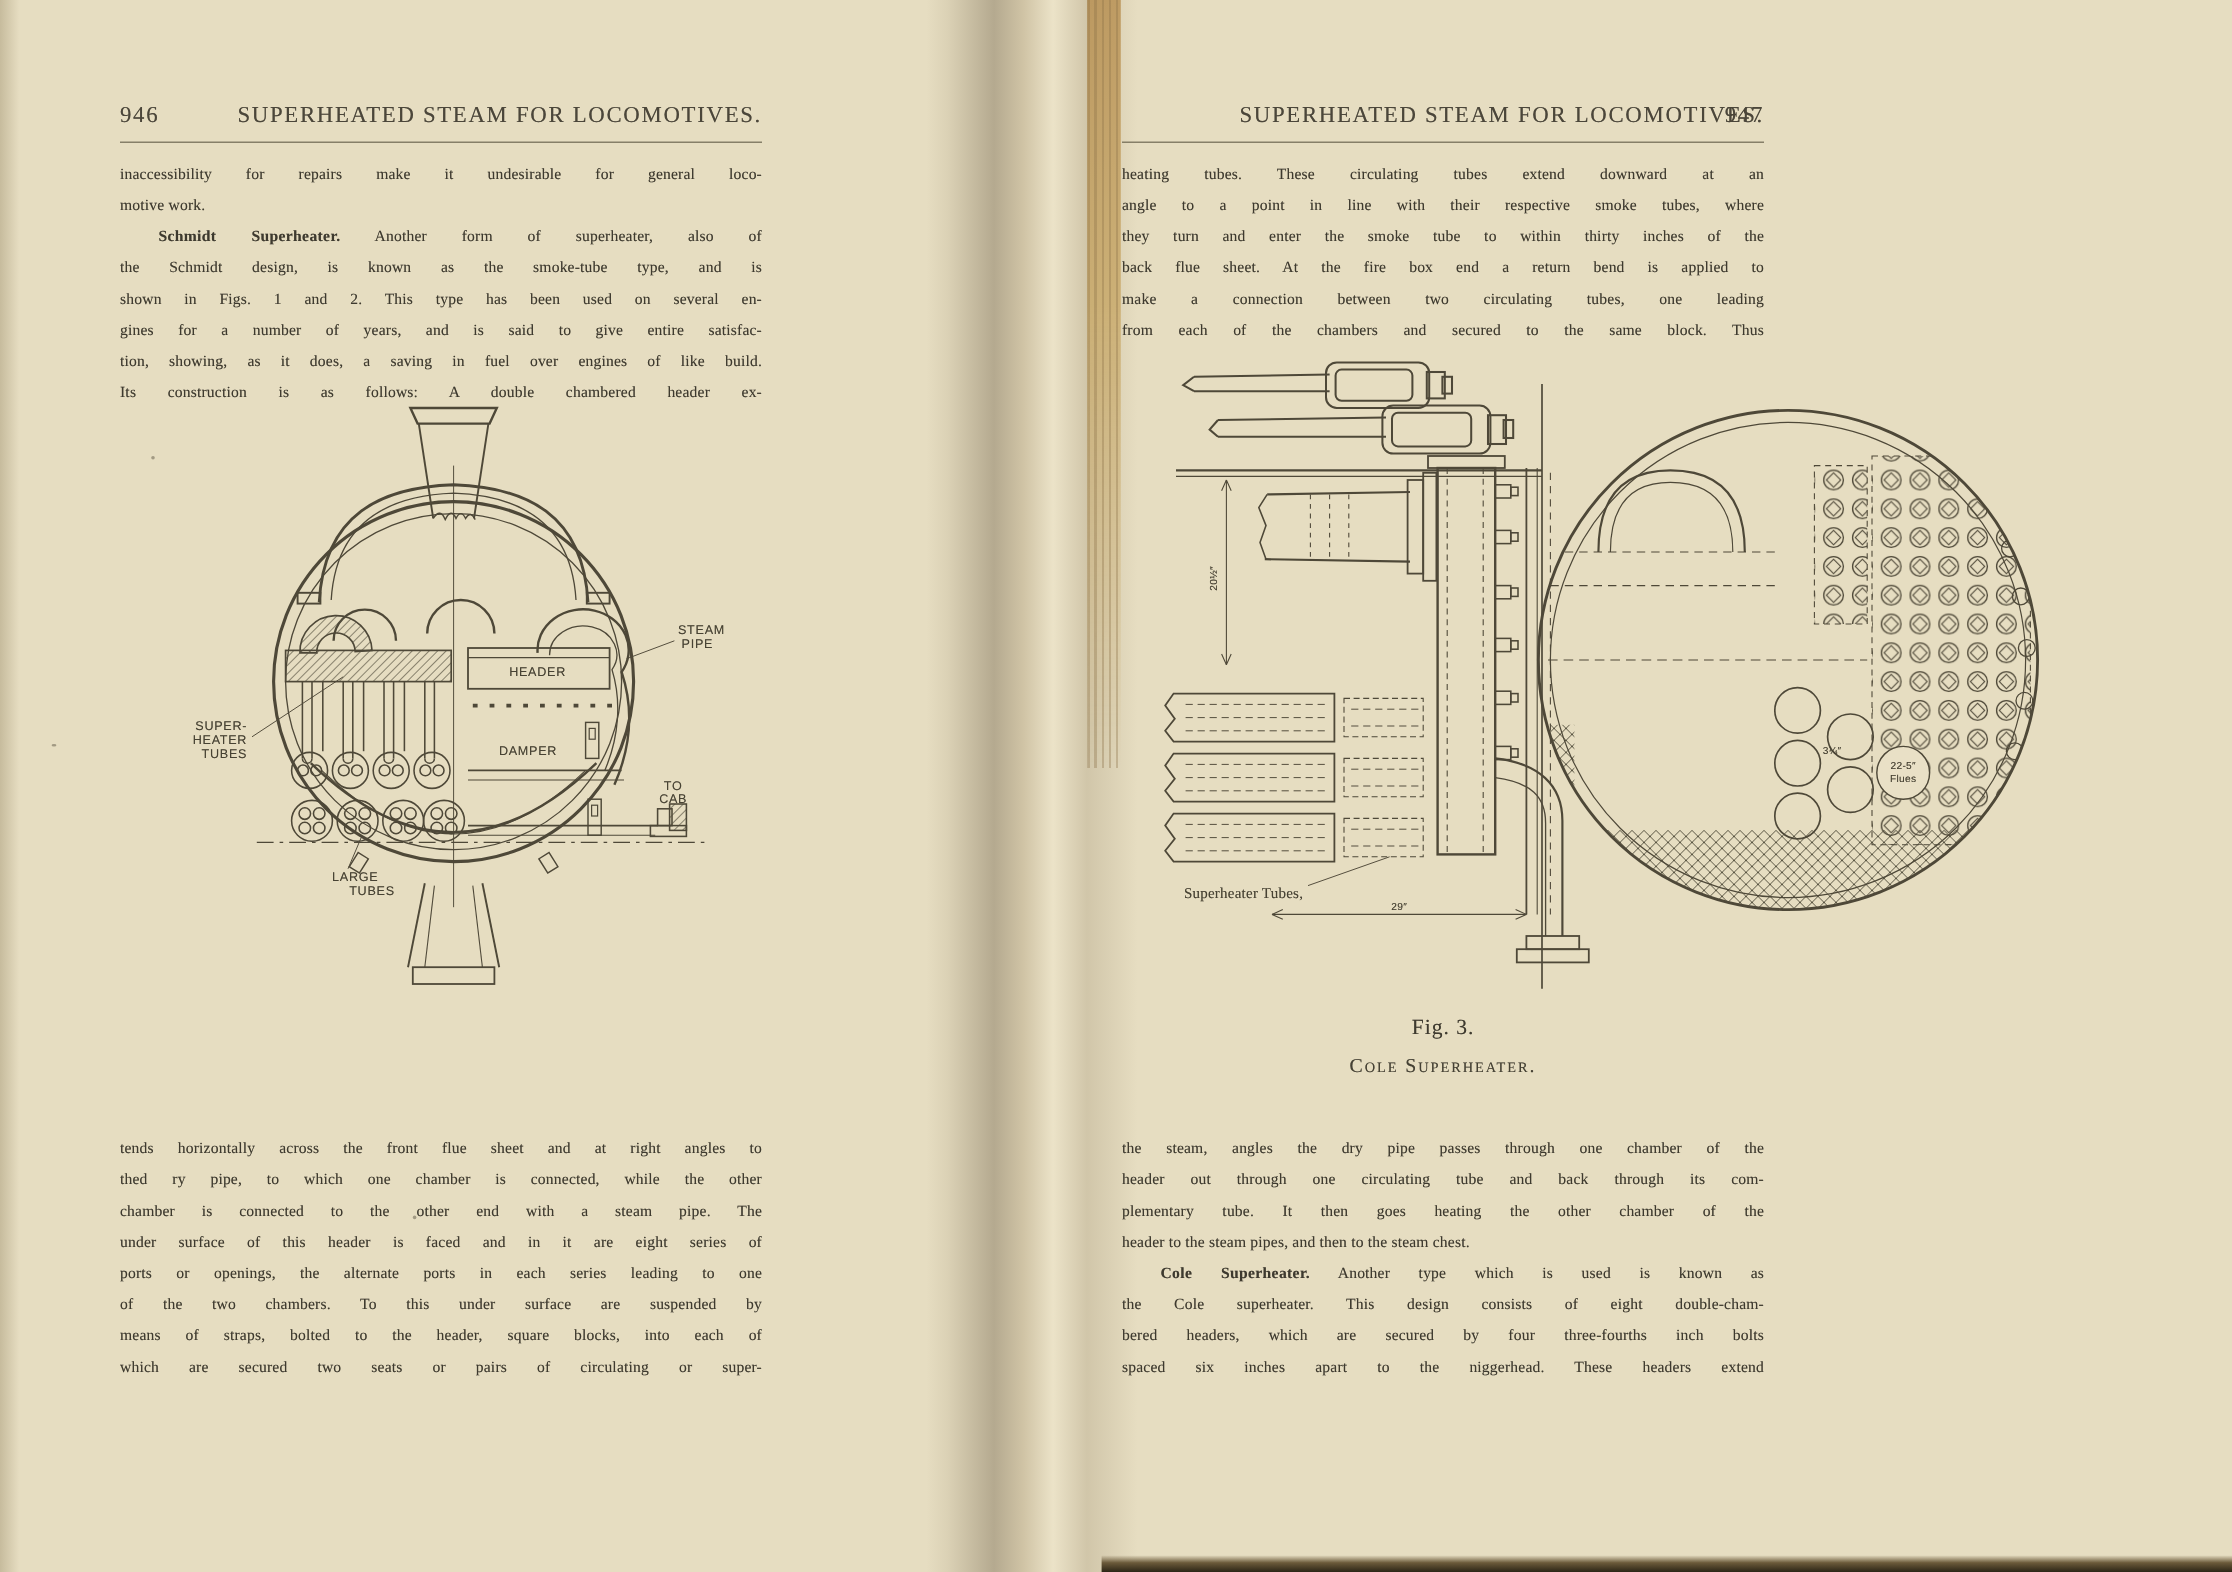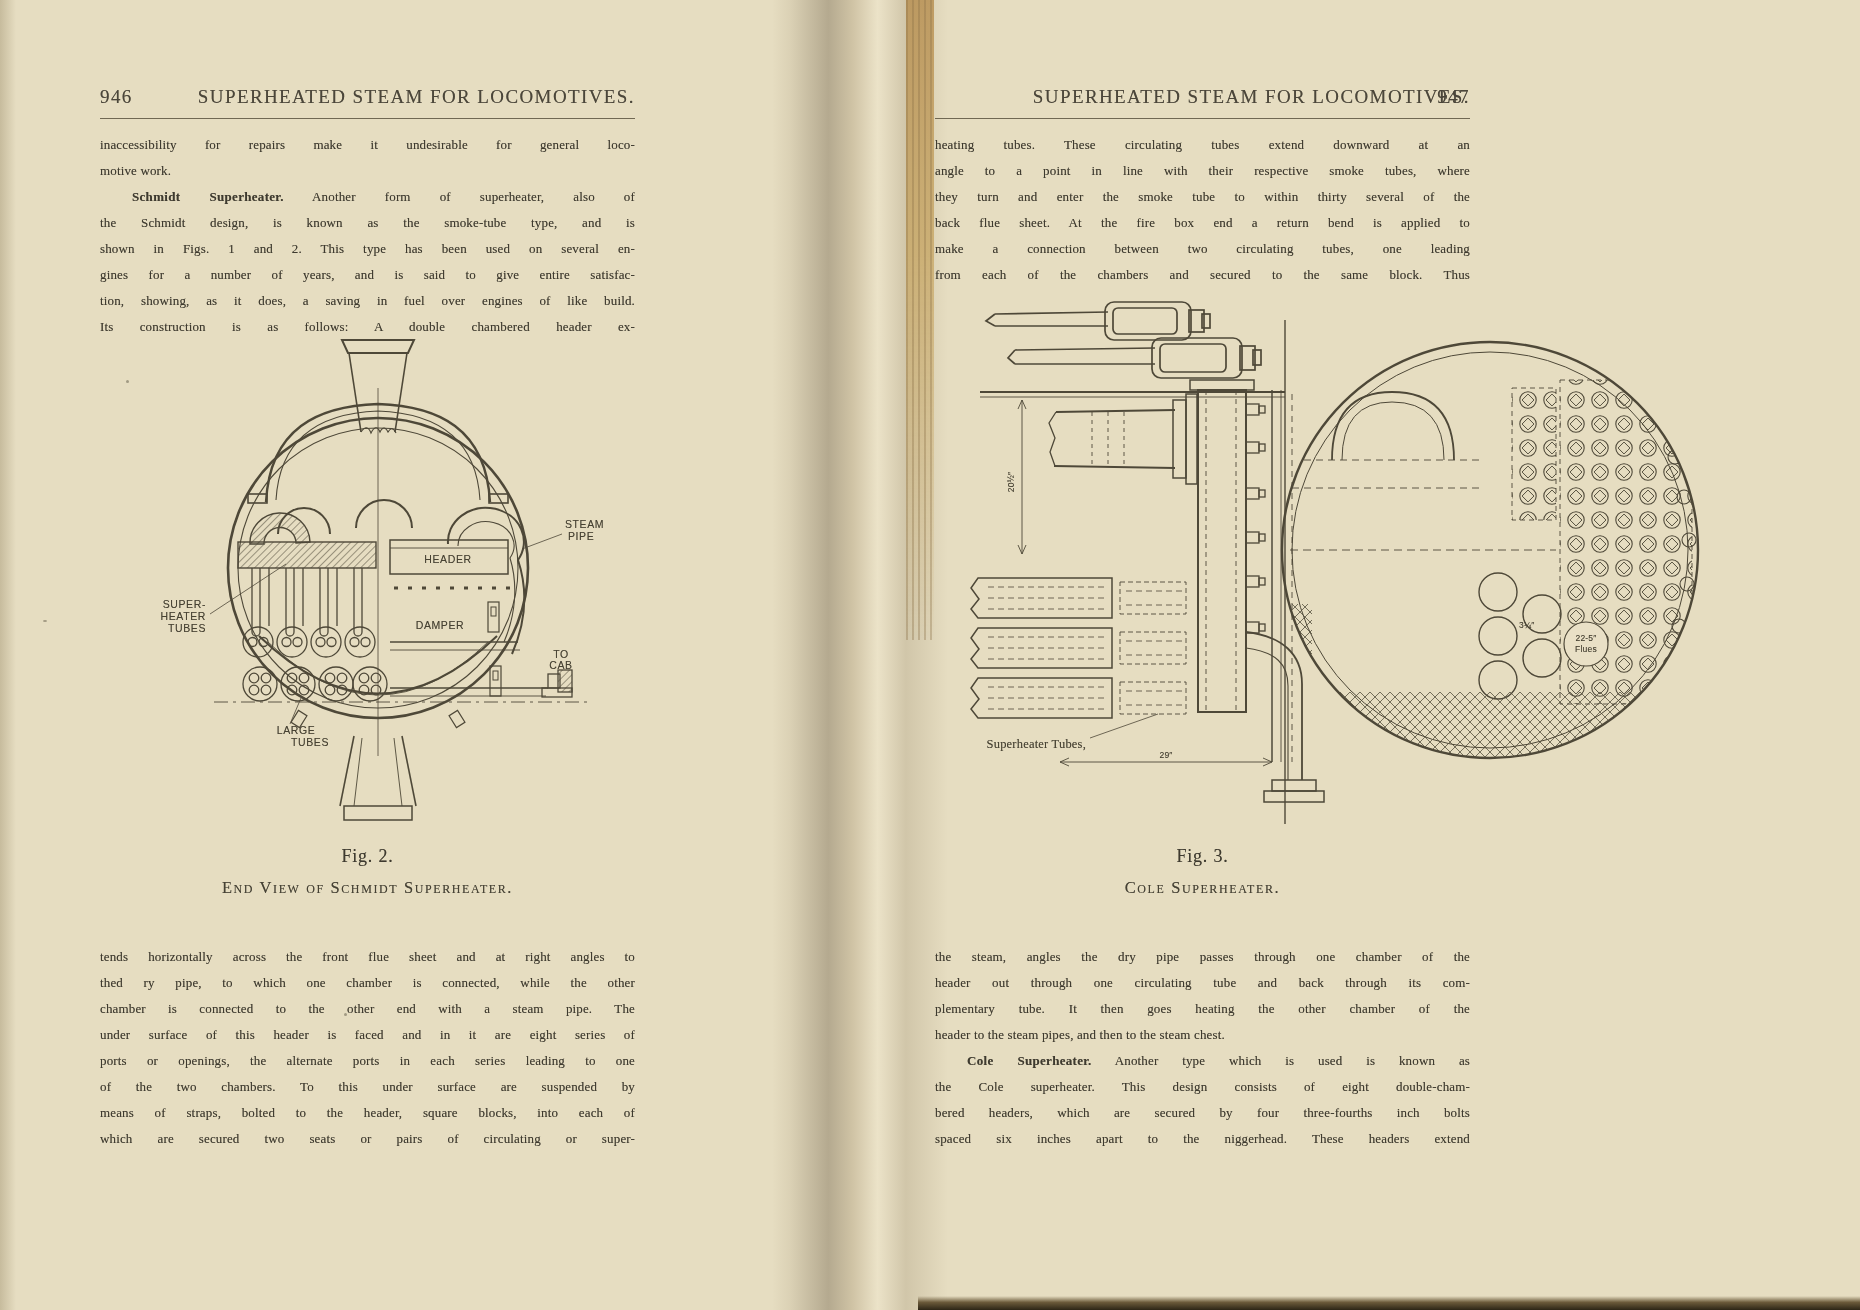--- a/index.html
+++ b/index.html
@@ -226,22 +226,20 @@
       <text class="anno" x="88" y="296" text-anchor="end">TUBES</text>
       <text class="anno" x="447" y="192">STEAM</text>
       <text class="anno" x="450" y="204">PIPE</text>
       <text class="anno" x="443" y="322" text-anchor="middle">TO</text>
       <text class="anno" x="443" y="333" text-anchor="middle">CAB</text>
       <text class="anno" x="178" y="398" text-anchor="middle">LARGE</text>
       <text class="anno" x="192" y="410" text-anchor="middle">TUBES</text>
     </svg>
   </div>
 
-  <div class="figcap fl" style="top:846px">Fig. 2.</div>
-  <div class="figcap ft" style="top:878px">End View of Schmidt Superheater.</div>
 
   <div>
     <div class="tline jl" style="top:944px">tends horizontally across the front flue sheet and at right angles to</div>
     <div class="tline jl" style="top:970px">thed ry pipe, to which one chamber is connected, while the other</div>
     <div class="tline jl" style="top:996px">chamber is connected to the other end with a steam pipe.  The</div>
     <div class="tline jl" style="top:1022px">under surface of this header is faced  and in it are eight series of</div>
     <div class="tline jl" style="top:1048px">ports or openings, the alternate ports in each series leading to one</div>
     <div class="tline jl" style="top:1074px">of the two chambers.  To this under surface are suspended by</div>
     <div class="tline jl" style="top:1100px">means of straps, bolted to the header, square blocks, into each of</div>
     <div class="tline jl" style="top:1126px">which are secured two seats or pairs of circulating or super-</div>
@@ -252,21 +250,21 @@
 
   <div class="runhead">
     <span class="title">SUPERHEATED STEAM FOR LOCOMOTIVES.</span>
     <span class="num num-right">947</span>
   </div>
   <div class="rule"></div>
 
   <div>
     <div class="tline jl" style="top:132px">heating tubes.  These circulating tubes extend downward at an</div>
     <div class="tline jl" style="top:158px">angle to a point in line with their respective smoke tubes, where</div>
-    <div class="tline jl" style="top:184px">they turn and enter the smoke tube to within thirty several of the</div>
+    <div class="tline jl" style="top:184px">they turn and enter the smoke tube to within thirty inches of the</div>
     <div class="tline jl" style="top:210px">back flue sheet.  At the fire box end a return bend is applied to</div>
     <div class="tline jl" style="top:236px">make a connection between two circulating tubes, one leading</div>
     <div class="tline jl" style="top:262px">from each of the chambers and secured to the same block.  Thus</div>
   </div>
 
   <div class="figwrap" style="left:5px;top:292px;width:760px;height:548px;">
     <svg width="760" height="548" viewBox="0 0 760 548">
       <defs>
         <pattern id="h45b" width="5" height="5" patternUnits="userSpaceOnUse" patternTransform="rotate(45)">
           <line x1="0" y1="0" x2="0" y2="5" stroke="#55503f" stroke-width="1"></line>

